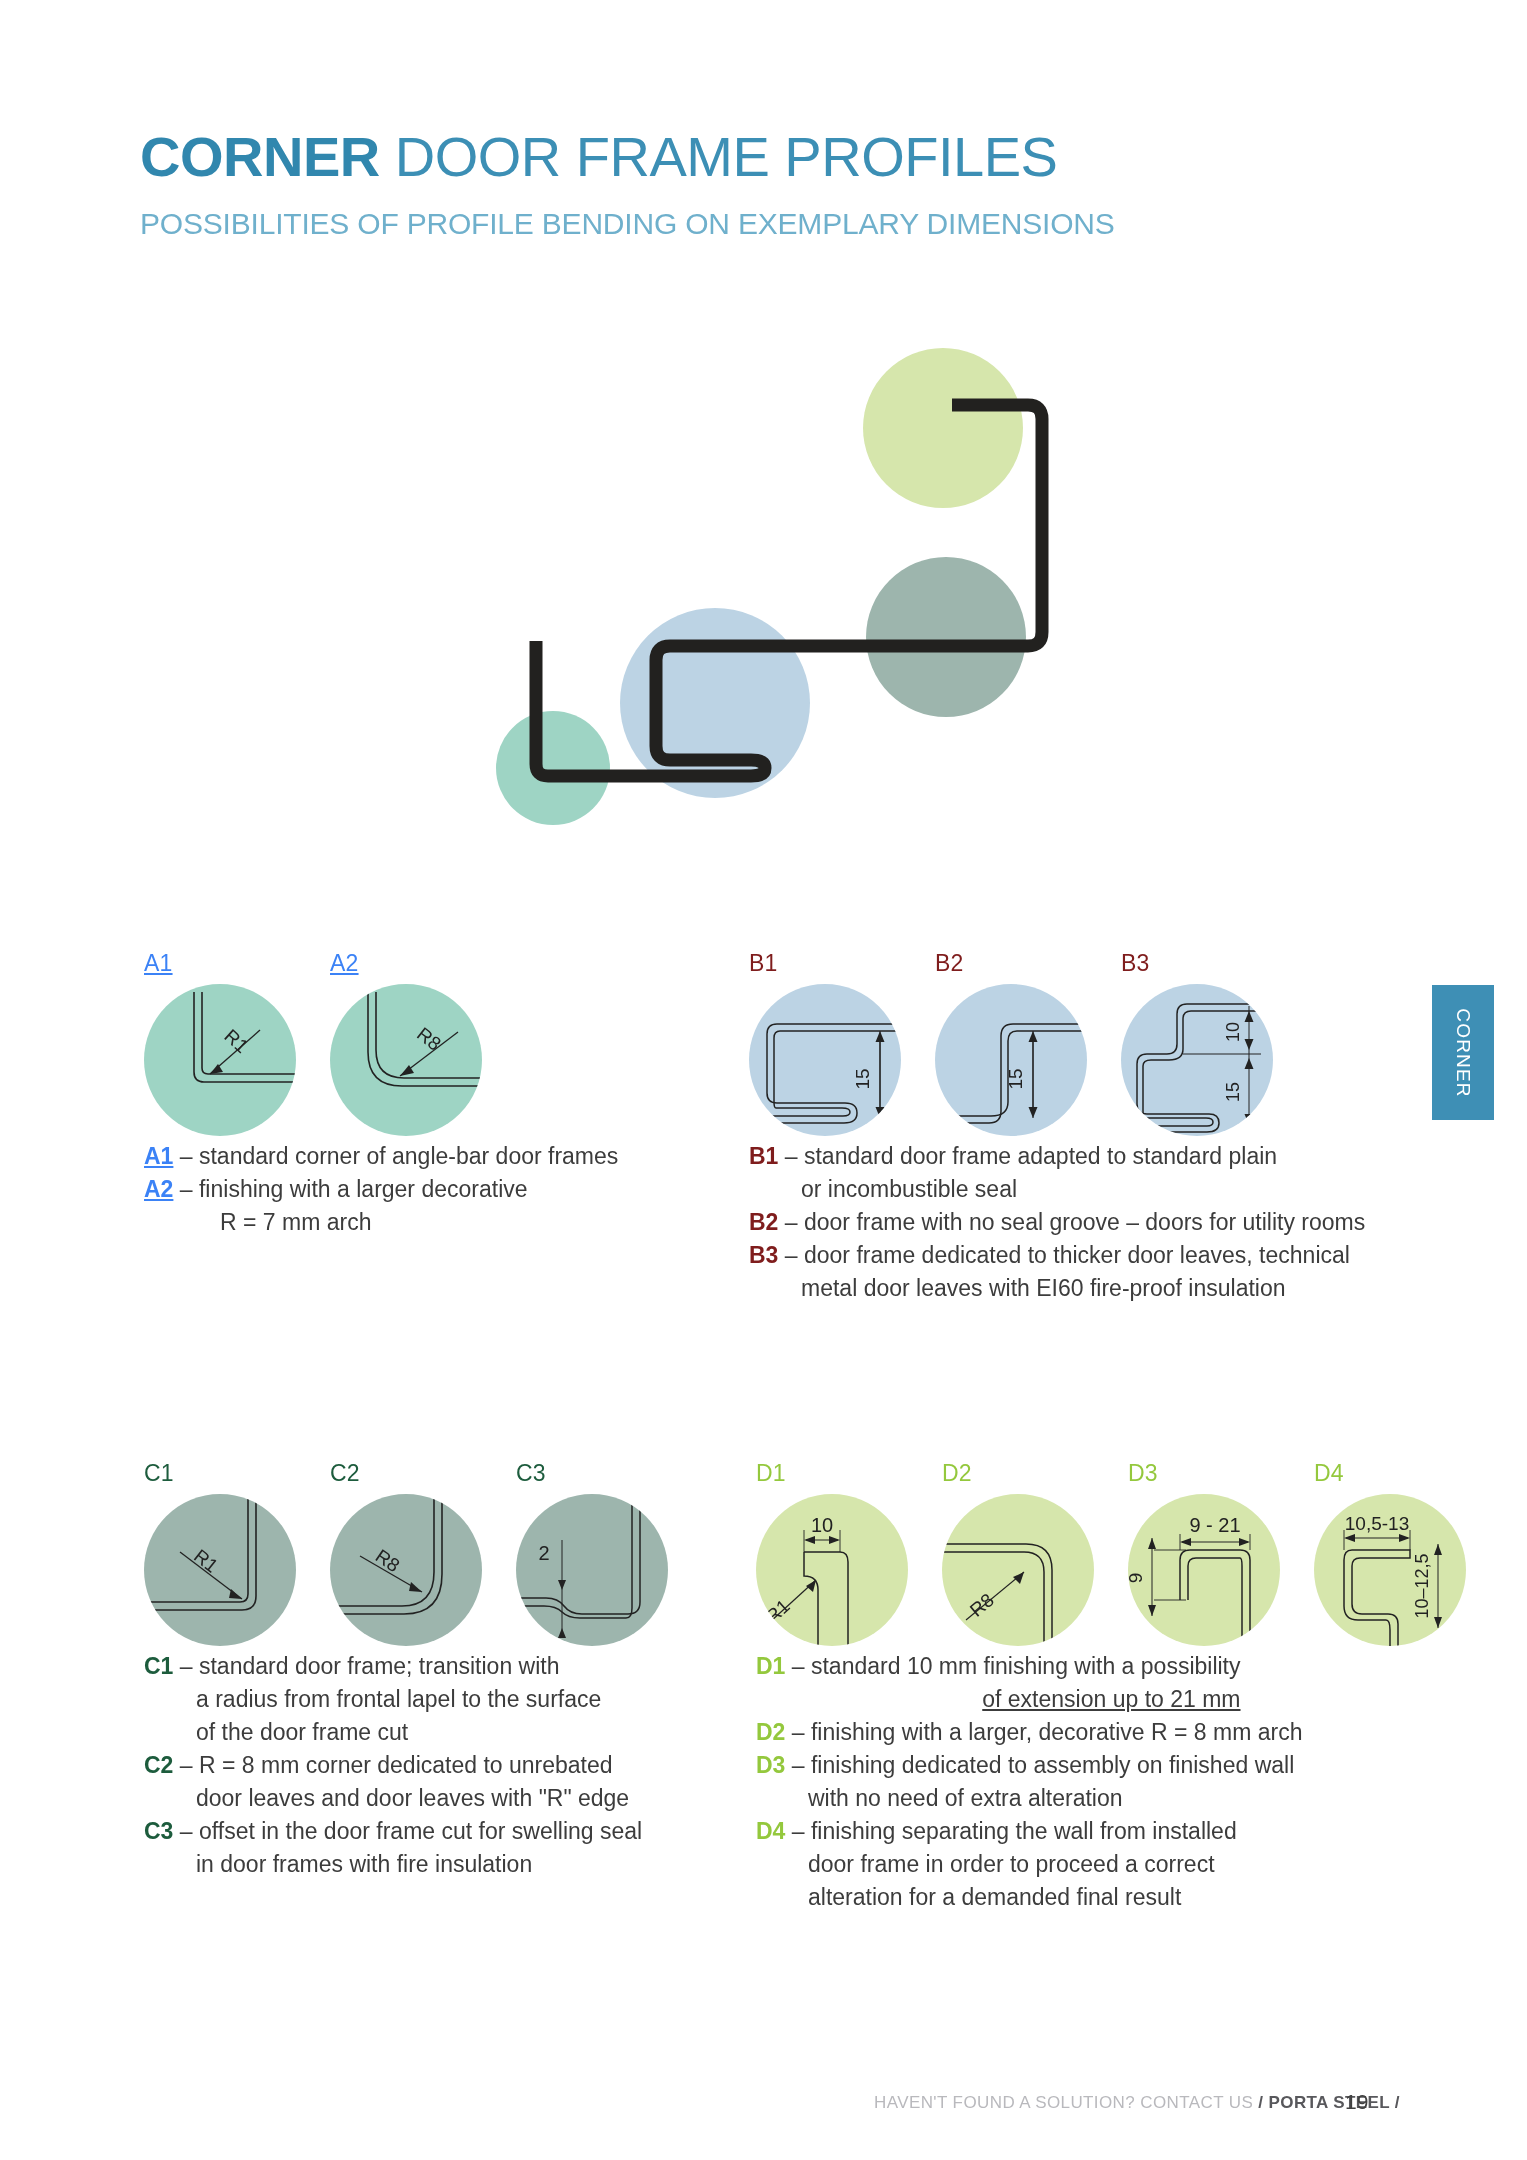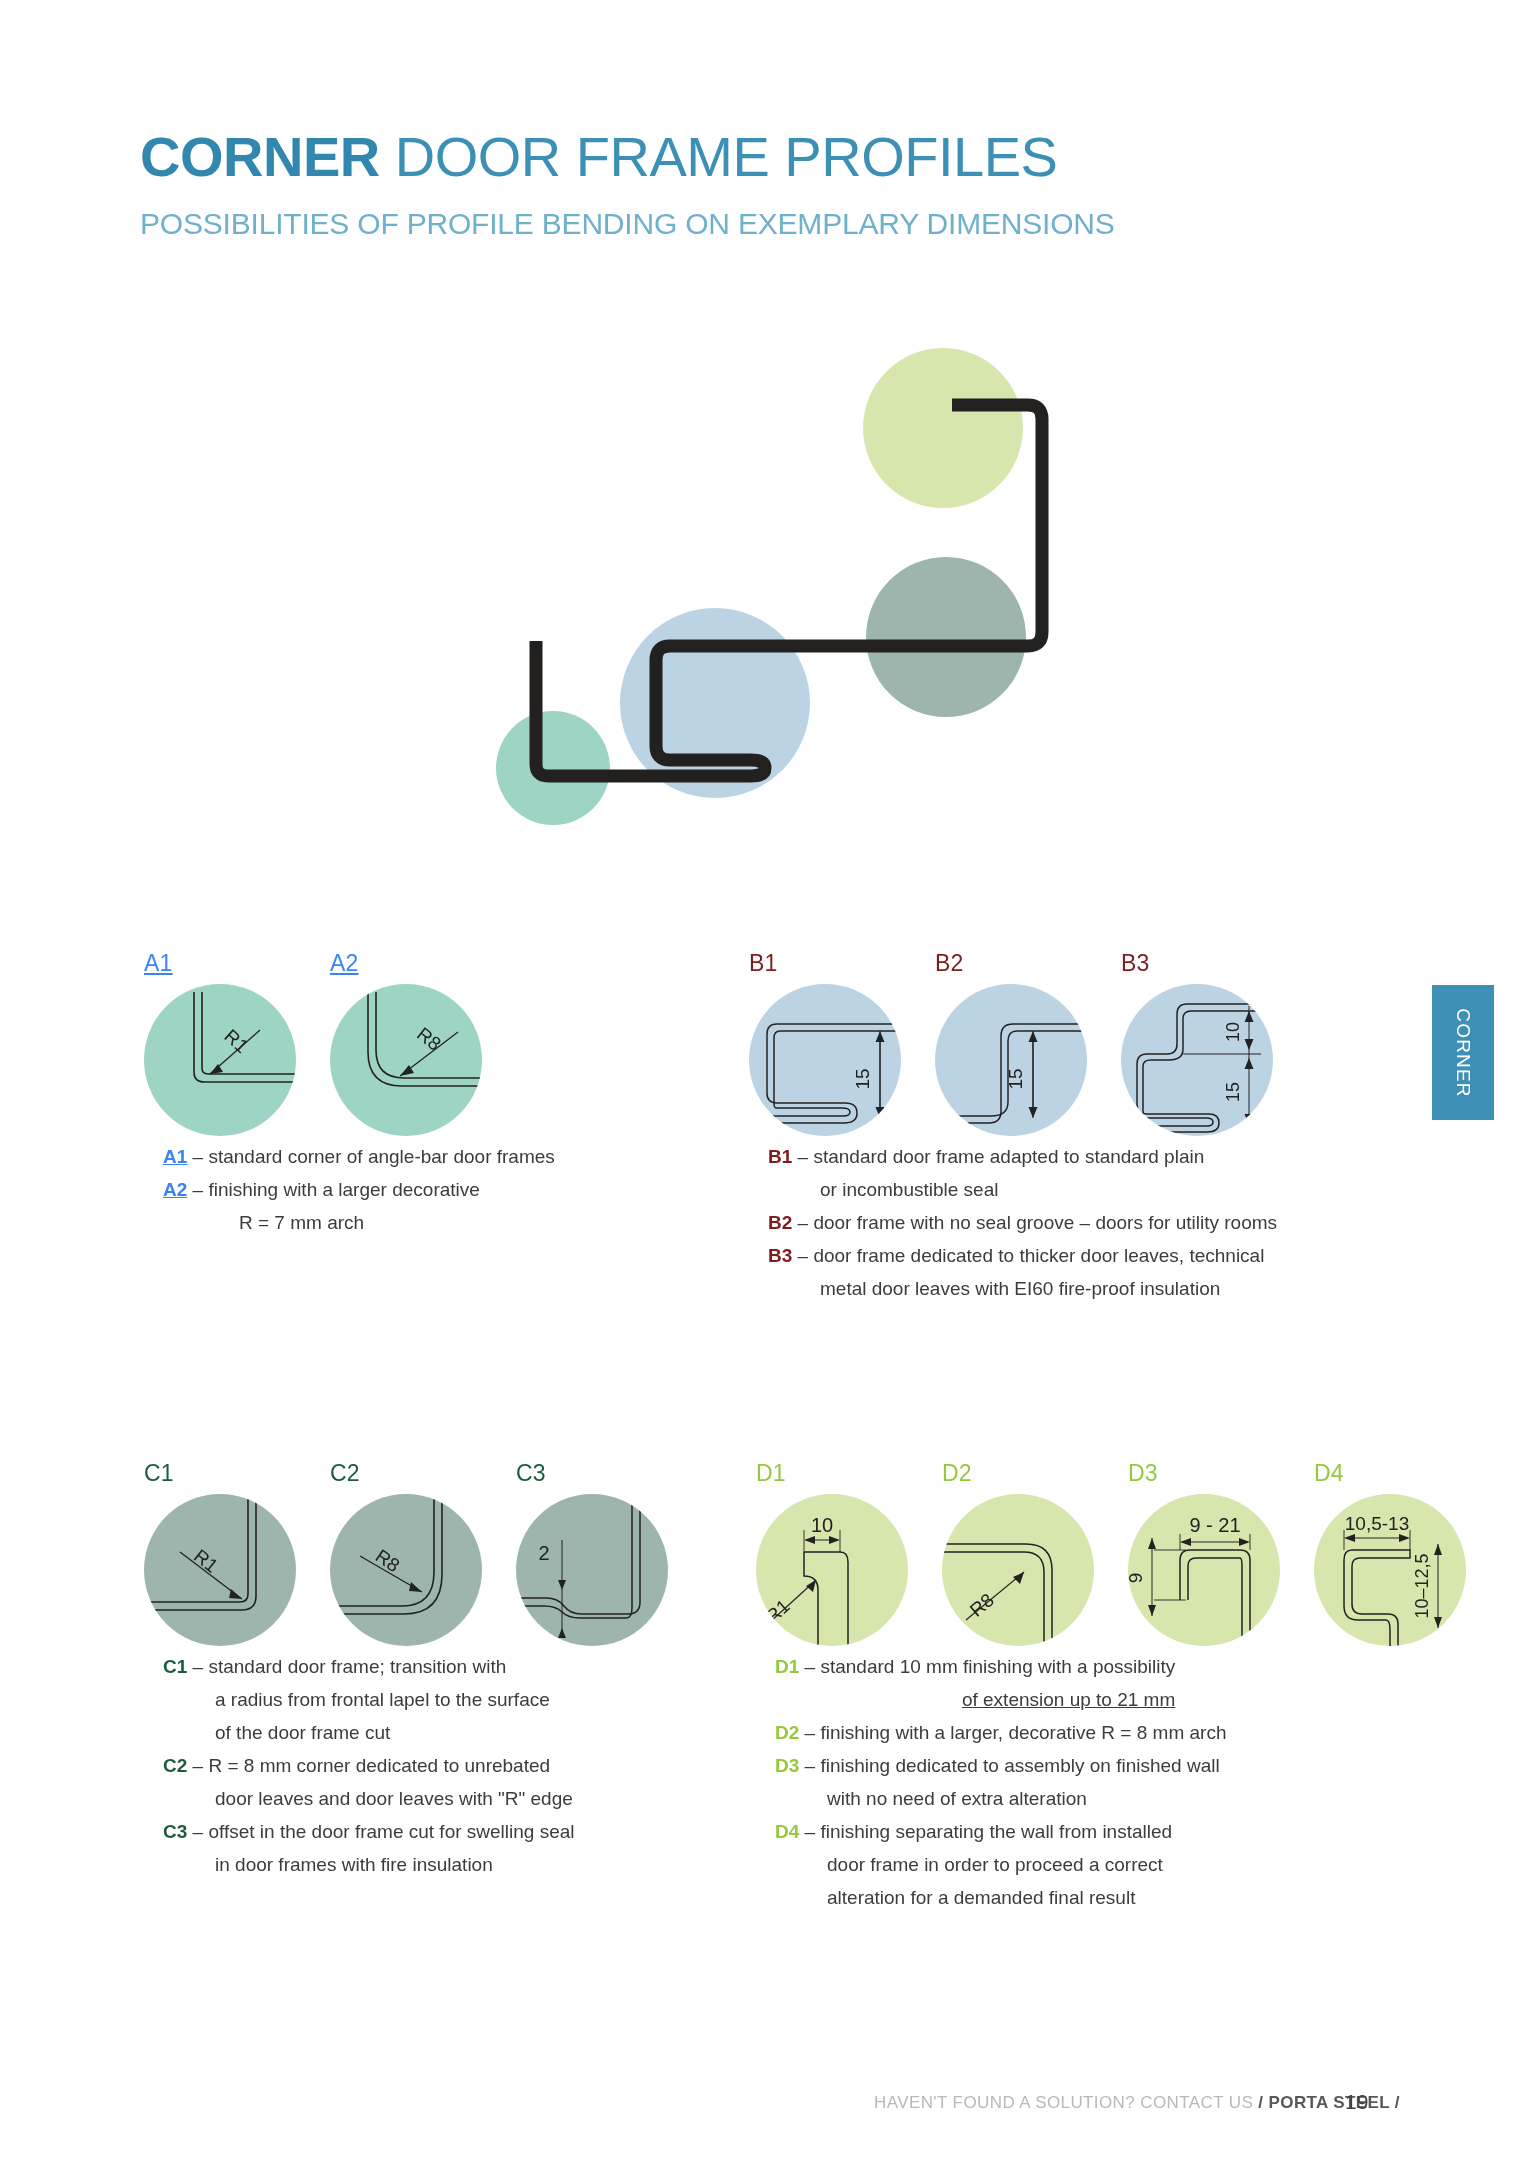--- a/index.html
+++ b/index.html
@@ -32,21 +32,21 @@
     color:#fff;font-size:19px;letter-spacing:1.2px;white-space:nowrap;font-weight:400;
   }
 
   
   .block{position:absolute;}
   .figrow{position:relative;height:175px;}
   .fig{position:absolute;top:32px;width:152px;height:152px;border-radius:50%;overflow:hidden;}
   .fig svg{display:block;width:152px;height:152px;}
   .figlabel{position:absolute;top:-2px;font-size:23px;font-weight:300;letter-spacing:.2px;}
 
-  .desc{position:absolute;font-size:19px;line-height:33px;color:#3c3c3c;font-weight:300;white-space:nowrap;margin-left:19px;}
+  .desc{position:absolute;font-size:23px;line-height:33px;color:#3c3c3c;font-weight:300;white-space:nowrap;}
   .desc .code{font-weight:700;}
 
   
   .c-a{color:#3b82f6;text-decoration:underline;}
   .c-b{color:#7f1d1d;}
   .c-c{color:#1d5c3d;}
   .c-d{color:#94c83d;}
 
   
   .footer{

